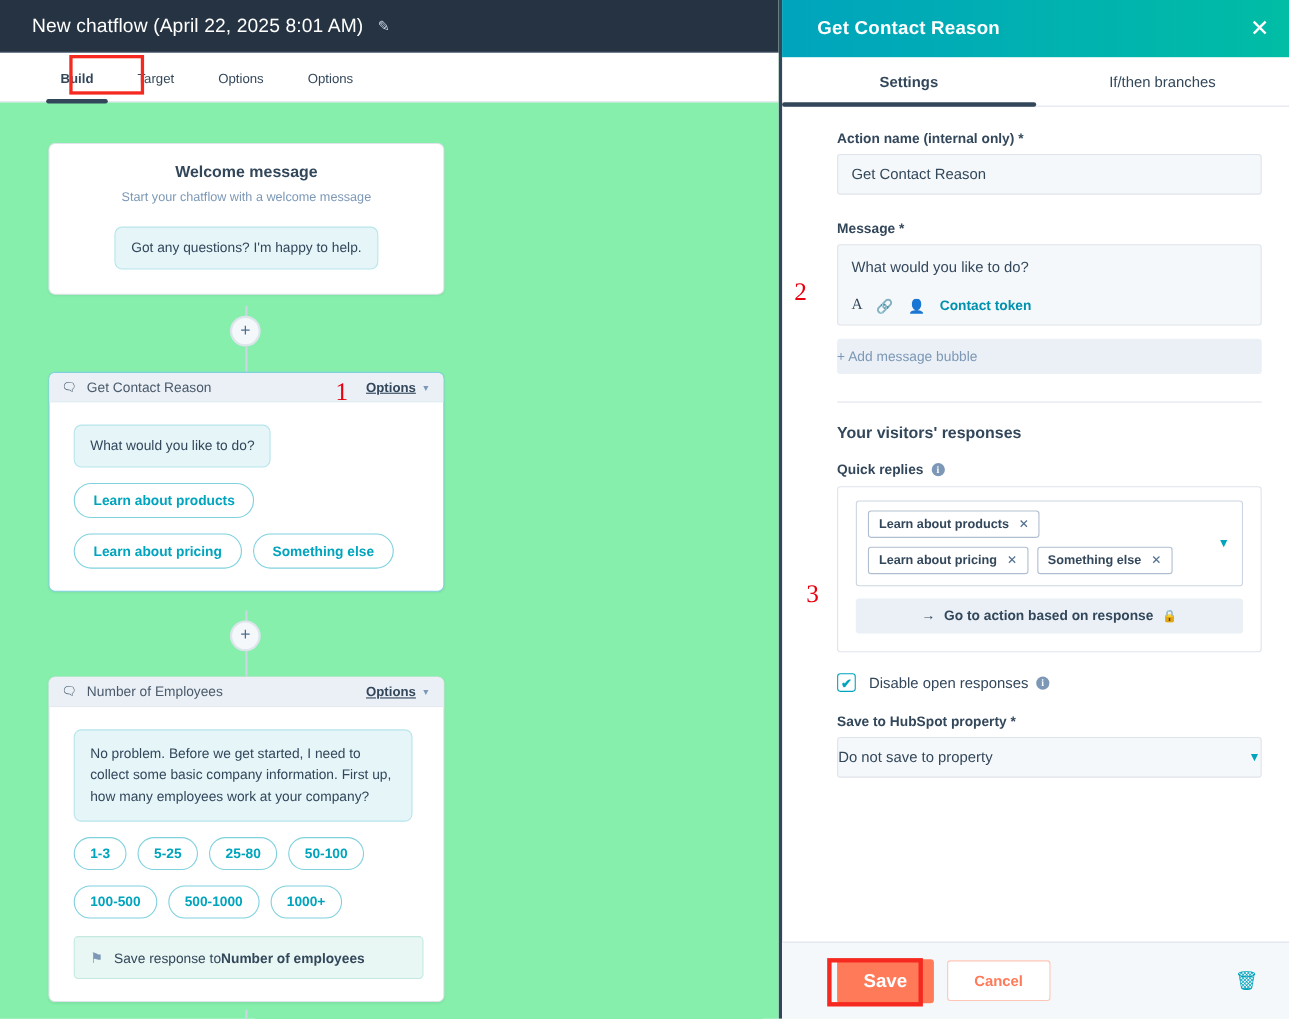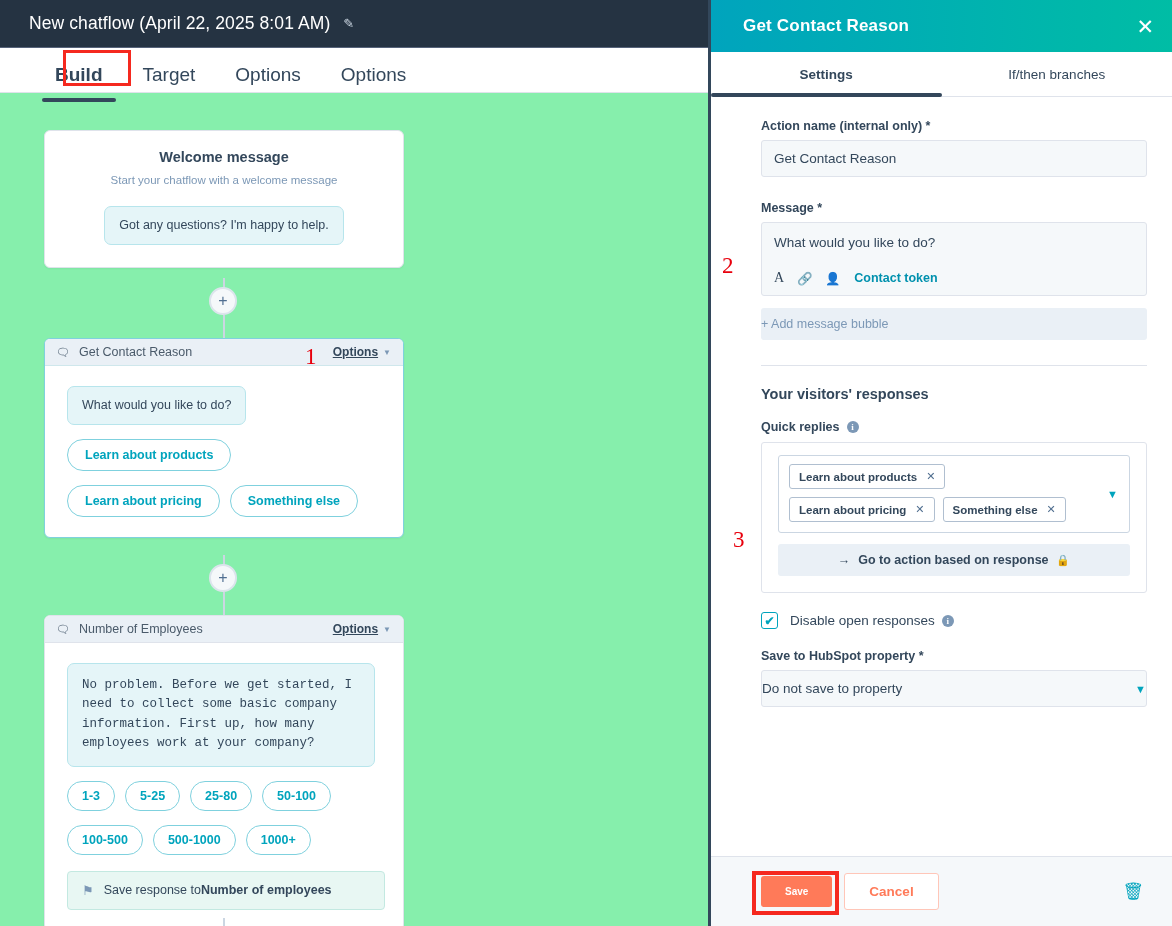--- a/index.html
+++ b/index.html
@@ -21,21 +21,21 @@
     padding-left:29px; border-bottom:1px solid #56637a;
   }
   #app-title { color:#ffffff; font-size:17.5px; letter-spacing:.1px; }
   #edit-pencil { margin-left:13px; color:#cbd6e2; font-size:13px; transform:rotate(0deg); }
 
   #tab-bar {
     height:45px; background:#ffffff; display:flex; align-items:flex-start;
     padding-left:55px; border-bottom:1px solid #dfe3eb; position:relative;
   }
   .tab {
-    font-size:19px; color:#33475b; padding:16px 0 0 0; margin-right:40px;
+    font-size:12px; color:#33475b; padding:16px 0 0 0; margin-right:40px;
     position:relative; white-space:nowrap;
   }
   .tab.active { font-weight:bold; color:#33475b; }
   .tab.active:after {
     content:""; position:absolute; left:-13px; right:-13px; bottom:-16px;
     height:4px; background:#33475b; border-radius:2px;
   }
   #build-annotation {
     position:absolute; left:63px; top:50px; width:68px; height:36px;
     border:3px solid #f5291f; pointer-events:none;
@@ -65,21 +65,21 @@
 
   .welcome-card { padding:18px 20px 22px 20px; text-align:center; }
   .welcome-title { font-weight:bold; font-size:14.5px; color:#33475b; }
   .welcome-sub { font-size:11.5px; color:#7c98b6; margin-top:9px; }
 
   .bubble {
     display:inline-block; background:#e5f5f8; border:1px solid #b7e5ec;
     border-radius:7px; padding:9px 14px; font-size:12.5px; color:#33475b;
     text-align:left; line-height:1.55;
   }
-  .bubble.multiline { display:block; max-width:308px; padding:12px 14px;font-family:Liberation Mono, monospace; }
+  .bubble.multiline { display:block; max-width:308px; padding:12px 14px; }
 
   .qr-row { margin-top:14px; display:flex; flex-wrap:wrap; gap:10px; }
   .qr-pill {
     border:1px solid #7fd1de; color:#00a4bd; background:#fff;
     border-radius:20px; padding:8px 17px; font-size:12.5px; font-weight:bold;
     white-space:nowrap;
   }
   .qr-pill.small { padding:7px 14px; }
 
   .save-band {
@@ -194,21 +194,21 @@
   .select-box span.val { flex:1; }
   .sb-caret { color:#00a4bd; font-size:11px; }
 
   #panel-footer {
     position:absolute; left:0; right:0; bottom:0; height:70px;
     background:#f5f8fa; border-top:1px solid #dfe3eb;
     display:flex; align-items:center; padding:0 28px 0 50px;
   }
   .btn-save {
     background:#ff7a59; color:#fff; border:none; border-radius:3px;
-    padding:10px 24px; font-size:10px; font-weight:bold; font-family:"Liberation Sans", sans-serif;text-align:right;
+    padding:10px 24px; font-size:17px; font-weight:bold; font-family:"Liberation Sans", sans-serif;text-align:right;
   }
   .btn-cancel {
     background:#fff; color:#ff7a59; border:1px solid #ffc6b8; border-radius:3px;
     padding:10px 24px; font-size:13.5px; font-weight:bold; margin-left:12px;
     font-family:"Liberation Sans", sans-serif;
   }
   #save-annotation {
     position:absolute; left:41px; top:14px; width:87px; height:44px;
     border:4px solid #f5291f; pointer-events:none;
   }

